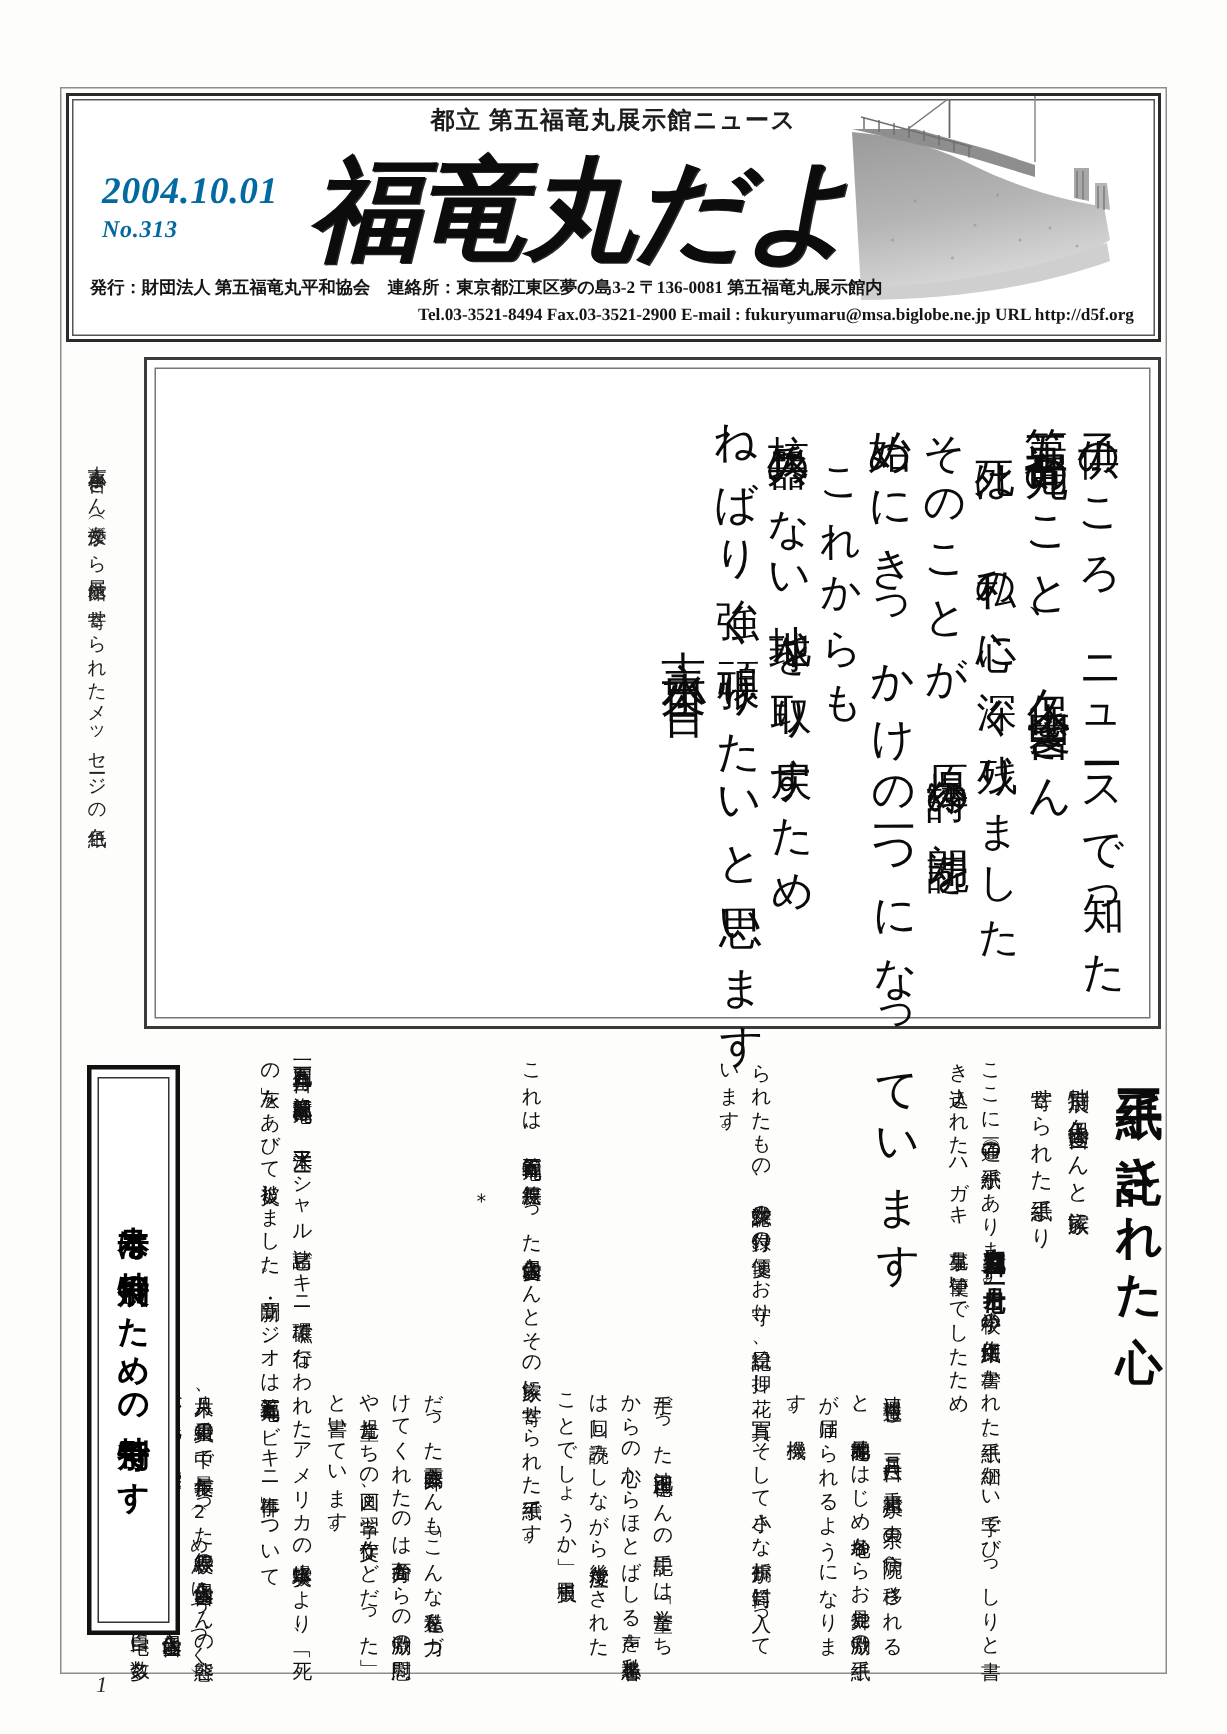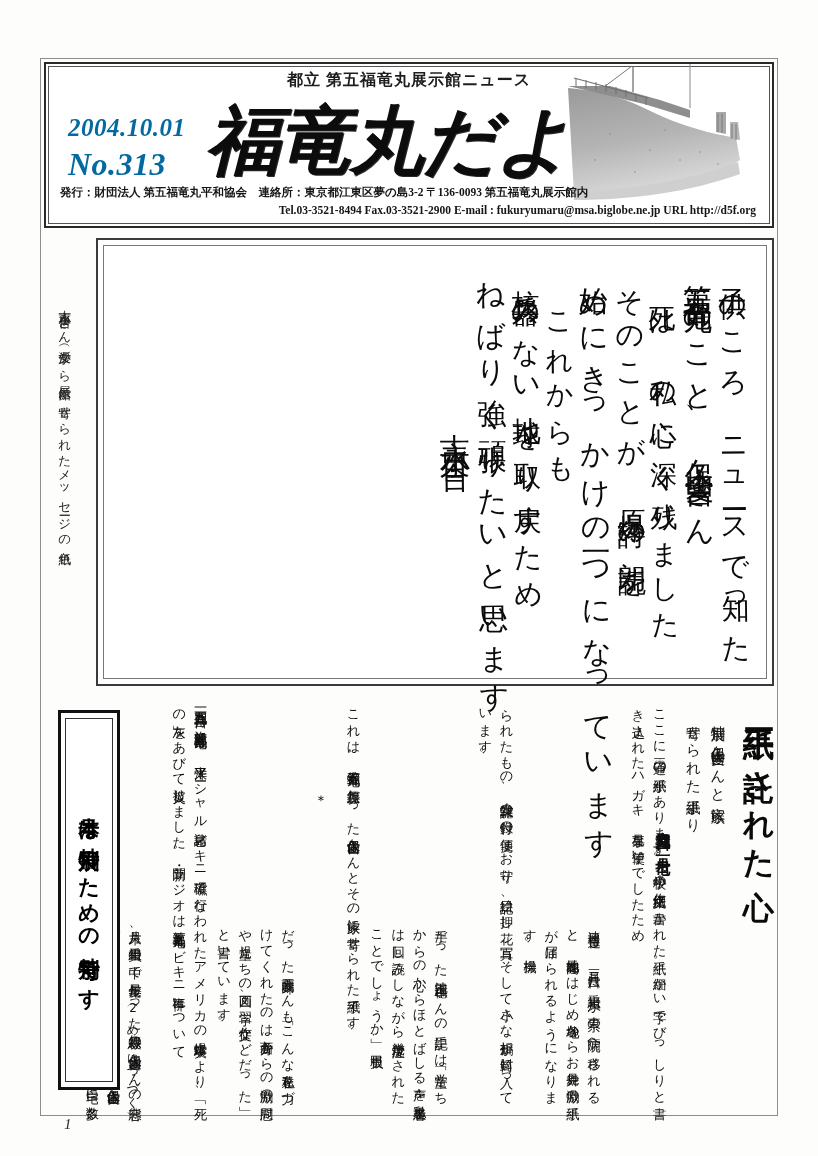--- a/index.html
+++ b/index.html
@@ -63,21 +63,21 @@
     position: absolute;
     left: 22px;
     top: 48px;
     font-family: "Liberation Serif", "DejaVu Serif", serif;
     font-style: italic;
     font-weight: 700;
     color: #0369a1;
     line-height: 1.28;
   }
   .issue-date { font-size: 25px; letter-spacing: 0.5px; }
-  .issue-no   { font-size: 32px; letter-spacing: 0.5px; }
+  .issue-no   { font-size: 16px; letter-spacing: 0.5px; }
 
   .logotype {
     position: absolute;
     left: 160px;
     top: 24px;
     width: 420px;
     height: 104px;
     font-family: "DejaVu Sans", sans-serif;
     font-weight: 700;
     font-size: 74px;
@@ -393,21 +393,21 @@
             <circle cx="95" cy="108" r="1"></circle>
           <circle cx="160" cy="88" r="1"></circle>
             <circle cx="55" cy="96" r="1"></circle>
           <circle cx="125" cy="66" r="1"></circle>
             <circle cx="178" cy="100" r="1"></circle>
         </g>
       </svg>
     </div>
 
     <div class="colophon">
-      <div class="line1">発行：財団法人 第五福竜丸平和協会　連絡所：東京都江東区夢の島3-2 〒136-0093 第五福竜丸展示館内</div>
+      <div class="line1">発行：財団法人 第五福竜丸平和協会　連絡所：東京都江東区夢の島3-2 〒136-0081 第五福竜丸展示館内</div>
       <div class="line2">Tel.03-3521-8494  Fax.03-3521-2900  E-mail : fukuryumaru@msa.biglobe.ne.jp  URL  http://d5f.org</div>
     </div>
   </div>
 
   <div class="shikishi-caption">吉永小百合さん（女優）から展示館に寄せられたメッセージの色紙</div>
 
   <div class="shikishi-wrap">
     <div class="shikishi-inner">
       <div class="hand-col c1">子供のころ　ニュースで知った</div>
       <div class="hand-col c2">第五福竜丸のこと、久保山愛吉さん</div>

